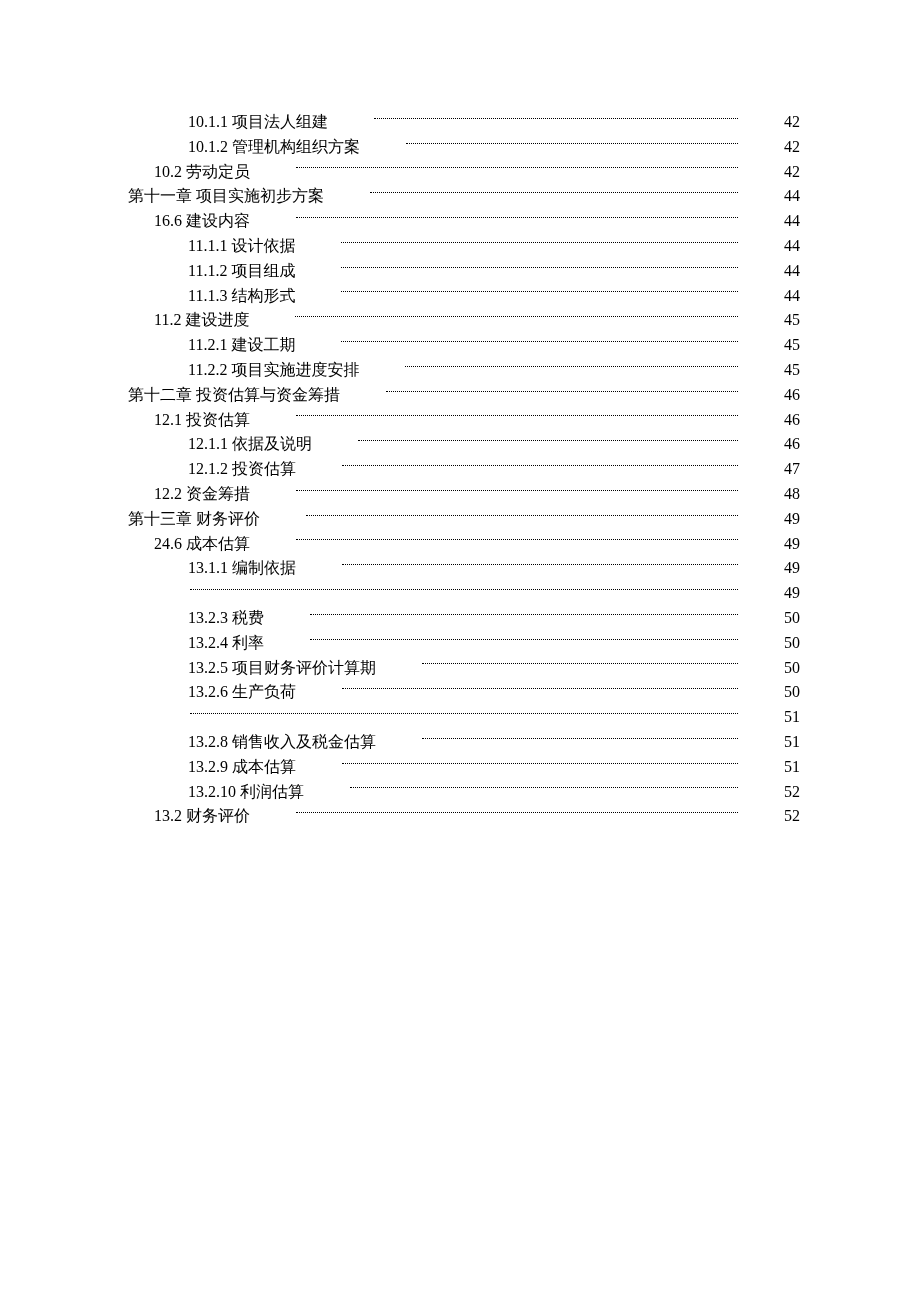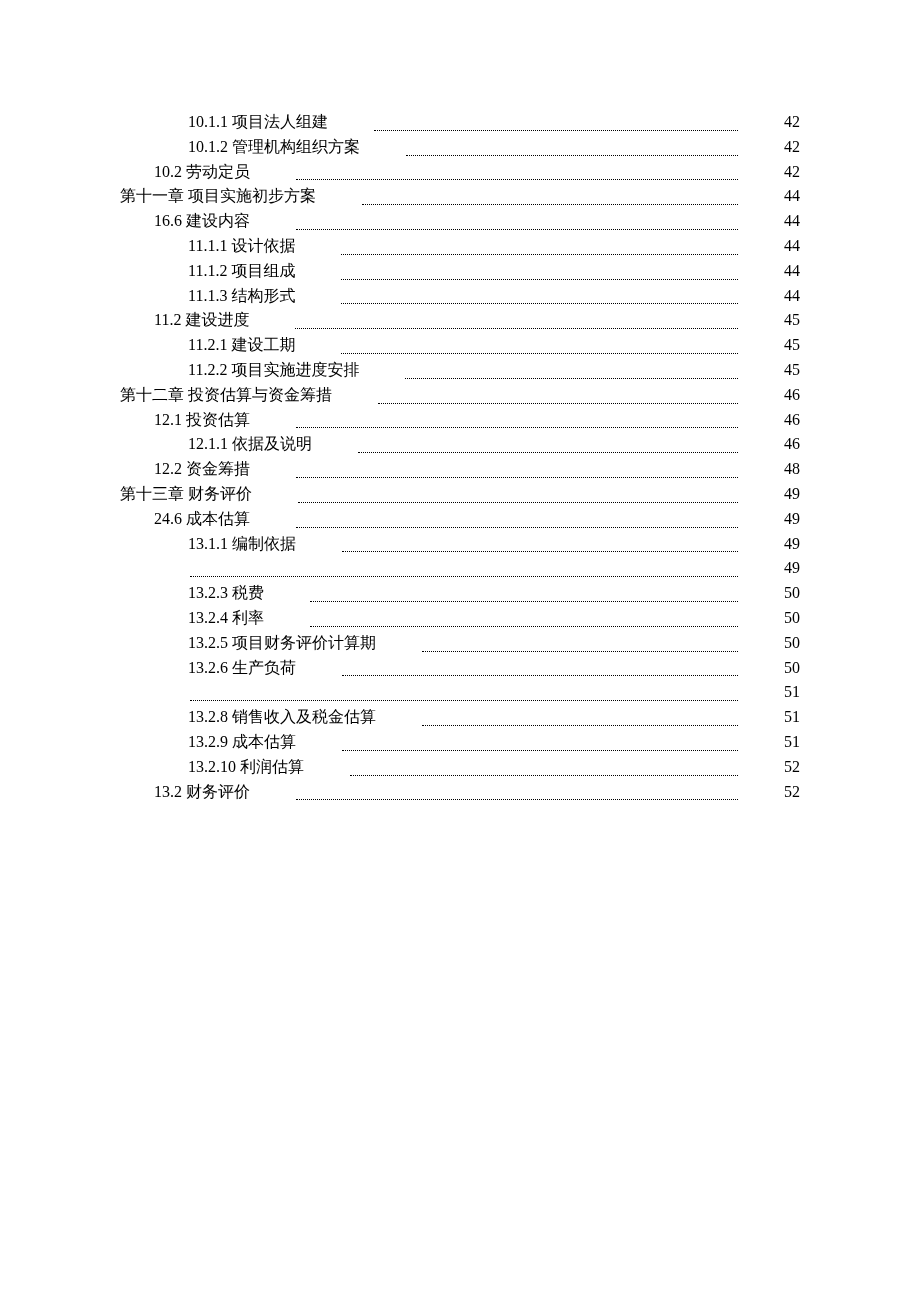--- a/index.html
+++ b/index.html
@@ -14,40 +14,40 @@
       height: 1302px;
       padding: 110px 120px 0 120px;
       font-size: 16px;
       color: #000;
     }
     .toc {
       width: 100%;
     }
     .toc-entry {
       display: flex;
-      align-items: flex-end;
+      align-items: center;
       line-height: 1.55;
       white-space: nowrap;
       gap: 44px;
     }
     .toc-label {
       flex-shrink: 0;
     }
     .toc-dots {
       flex: 1;
       border-bottom: 1.5px dotted #000;
       margin: 0 2px;
       position: relative;
       top: -4px;
       min-width: 5px;
     }
     .toc-page {
       flex-shrink: 0;
     }
-    .level-0 { padding-left: 0; }
+    .level-0 { padding-left: 0; margin-left: 8px; }
     .level-1 { padding-left: 34px; }
     .level-2 { padding-left: 68px; }
   </style>
 </head>
 <body>
 
 <div class="toc" id="toc-container">
     <div class="toc-entry level-2">
       <span class="toc-label">10.1.1  项目法人组建</span>
       <span class="toc-dots"></span>
@@ -111,20 +111,25 @@
     <div class="toc-entry level-1">
       <span class="toc-label">12.1  投资估算</span>
       <span class="toc-dots"></span>
       <span class="toc-page">46</span>
     </div>
     <div class="toc-entry level-2">
       <span class="toc-label">12.1.1 依据及说明</span>
       <span class="toc-dots"></span>
       <span class="toc-page">46</span>
     </div>
+    <div class="toc-entry level-2">
+      <span class="toc-label">12.1.2  投资估算</span>
+      <span class="toc-dots"></span>
+      <span class="toc-page">47</span>
+    </div>
     <div class="toc-entry level-1">
       <span class="toc-label">12.2 资金筹措</span>
       <span class="toc-dots"></span>
       <span class="toc-page">48</span>
     </div>
     <div class="toc-entry level-0">
       <span class="toc-label">第十三章  财务评价</span>
       <span class="toc-dots"></span>
       <span class="toc-page">49</span>
     </div>

